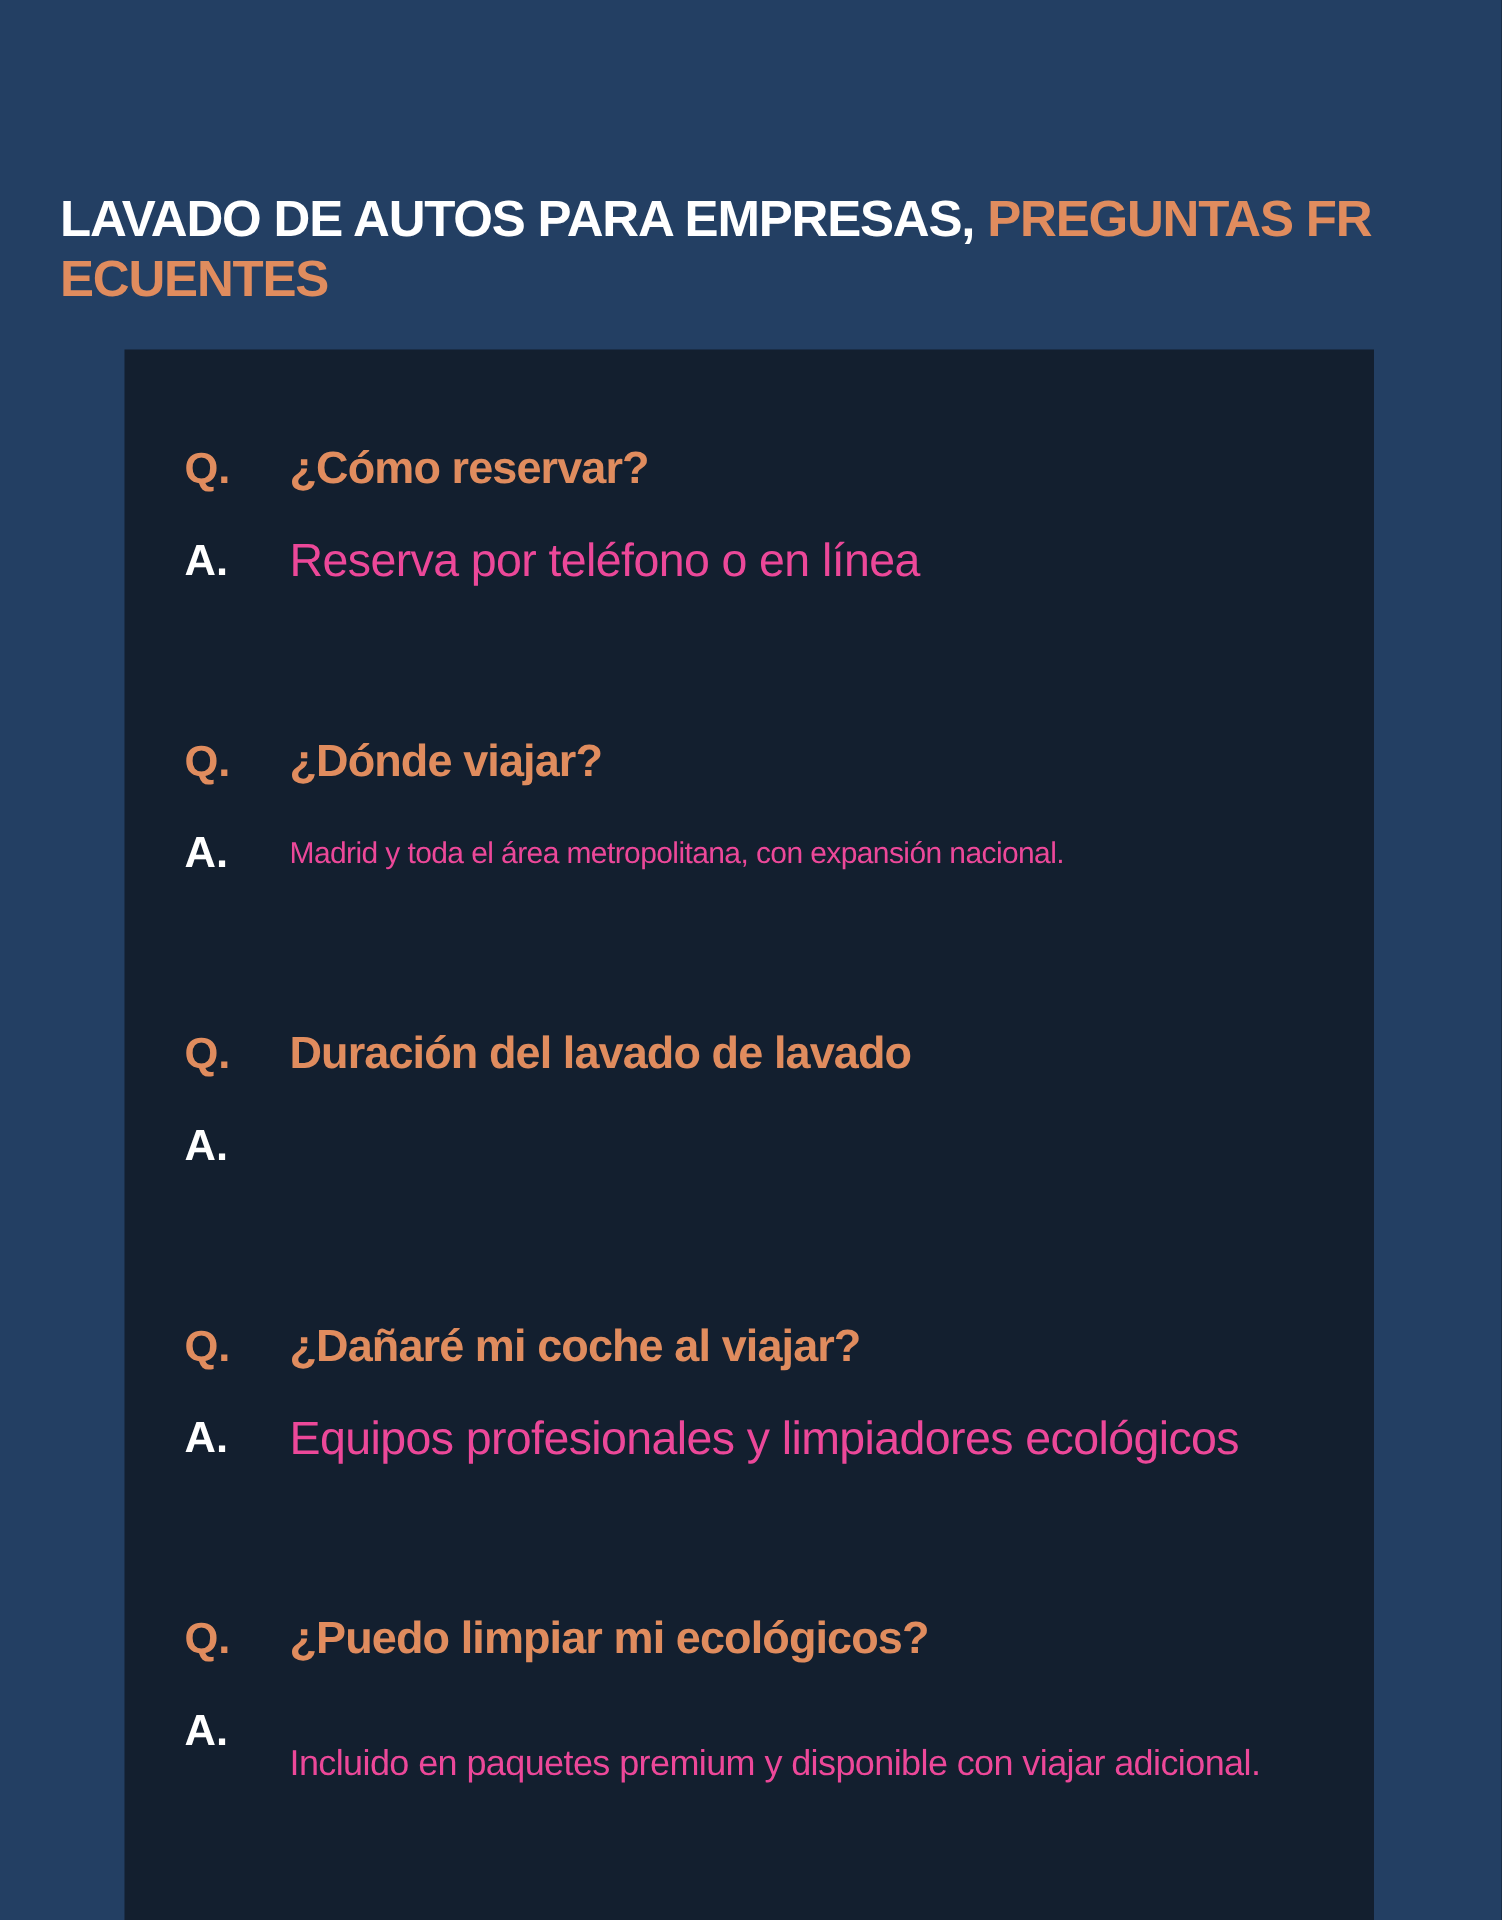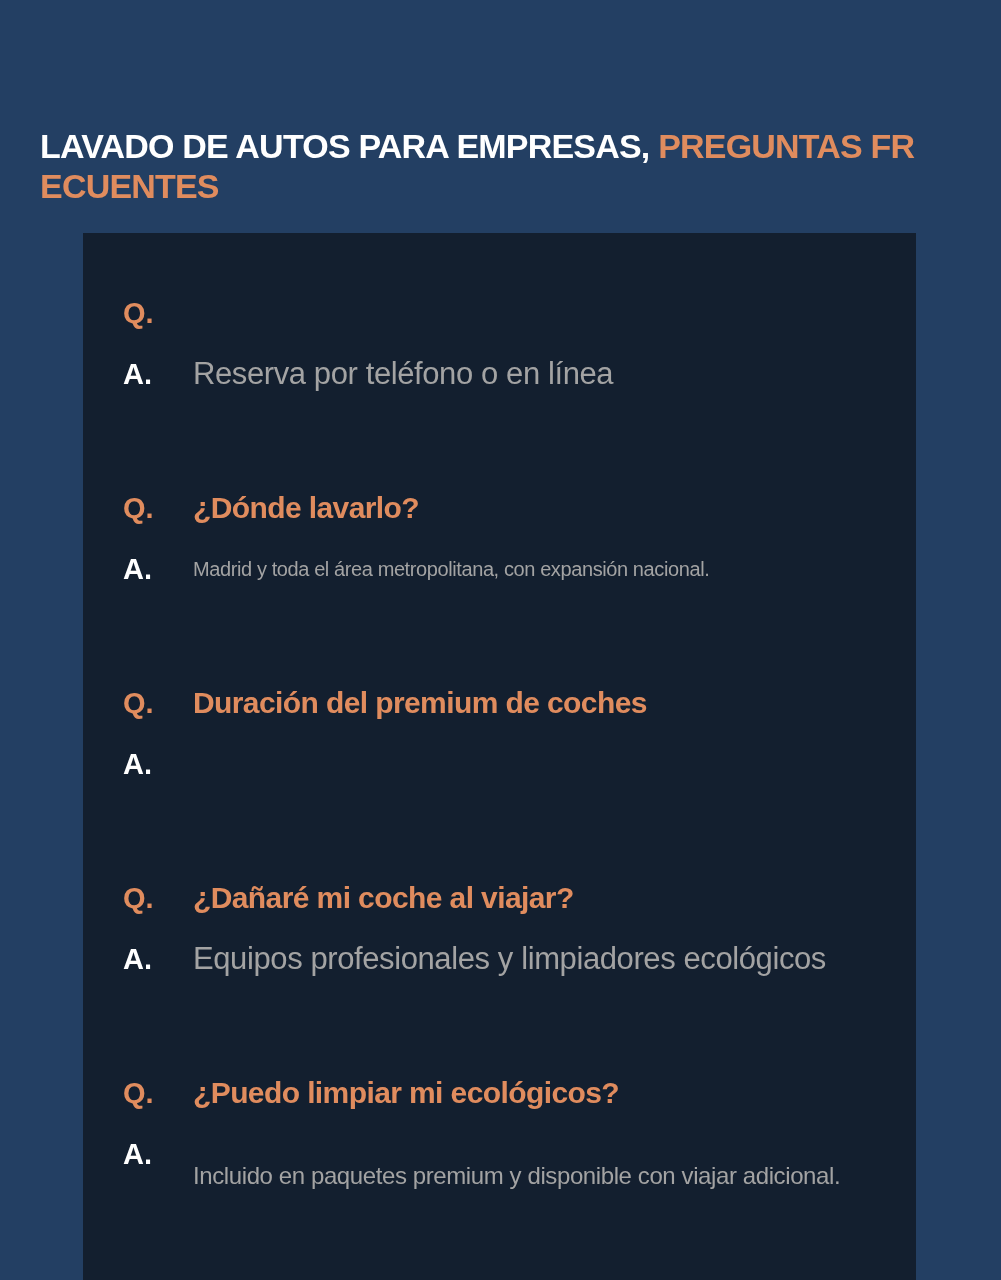--- a/index.html
+++ b/index.html
@@ -24,60 +24,61 @@
   .qa { position: absolute; left: 40px; width: 780px; }
   .row { position: relative; height: 40px; }
   .label {
     position: absolute; left: 0; top: 0; width: 60px;
     font-size: 29px; font-weight: 700; line-height: 40px;
   }
   .q .label, .q .text { color: #e08c5e; }
   .a .label { color: #ffffff; }
   .text { position: absolute; left: 70px; top: 0; white-space: nowrap; }
   .q .text { font-size: 30px; font-weight: 700; line-height: 40px; letter-spacing: -0.6px; }
-  .a .text { color: #a3a3a3; line-height: 40px; letter-spacing: -0.4px; }
+  .a .text { color: #ec4899; line-height: 40px; letter-spacing: -0.4px; }
   .a .text.large { font-size: 31px; }
   .a .text.medium { font-size: 20px; }
   .a .text.small { font-size: 17px; top: 22px; }
   .a .text.mid-low { font-size: 24px; top: 22px; }
 </style>
 </head>
 <body>
 
 <div class="title">
   <span>LAVADO DE AUTOS PARA EMPRESAS, </span><span class="accent">PREGUNTAS FR ECUENTES</span>
 </div>
 
 <div class="card">
 
   <div class="qa" style="top:60px">
     <div class="row q">
       <span class="label">Q.</span>
+      <span class="text">¿Cómo reservar?</span>
     </div>
     <div class="row a" style="margin-top:21px">
       <span class="label">A.</span>
       <span class="text large">Reserva por teléfono o en línea</span>
     </div>
   </div>
 
   <div class="qa" style="top:255px">
     <div class="row q">
       <span class="label">Q.</span>
-      <span class="text">¿Dónde lavarlo?</span>
+      <span class="text">¿Dónde viajar?</span>
     </div>
     <div class="row a" style="margin-top:21px">
       <span class="label">A.</span>
       <span class="text medium">Madrid y toda el área metropolitana, con expansión nacional.</span>
     </div>
   </div>
 
   <div class="qa" style="top:450px">
     <div class="row q">
       <span class="label">Q.</span>
-      <span class="text">Duración del premium de coches</span>
+      <span class="text">Duración del lavado de lavado</span>
     </div>
     <div class="row a" style="margin-top:21px">
       <span class="label">A.</span>
     </div>
   </div>
 
   <div class="qa" style="top:645px">
     <div class="row q">
       <span class="label">Q.</span>
       <span class="text">¿Dañaré mi coche al viajar?</span>

